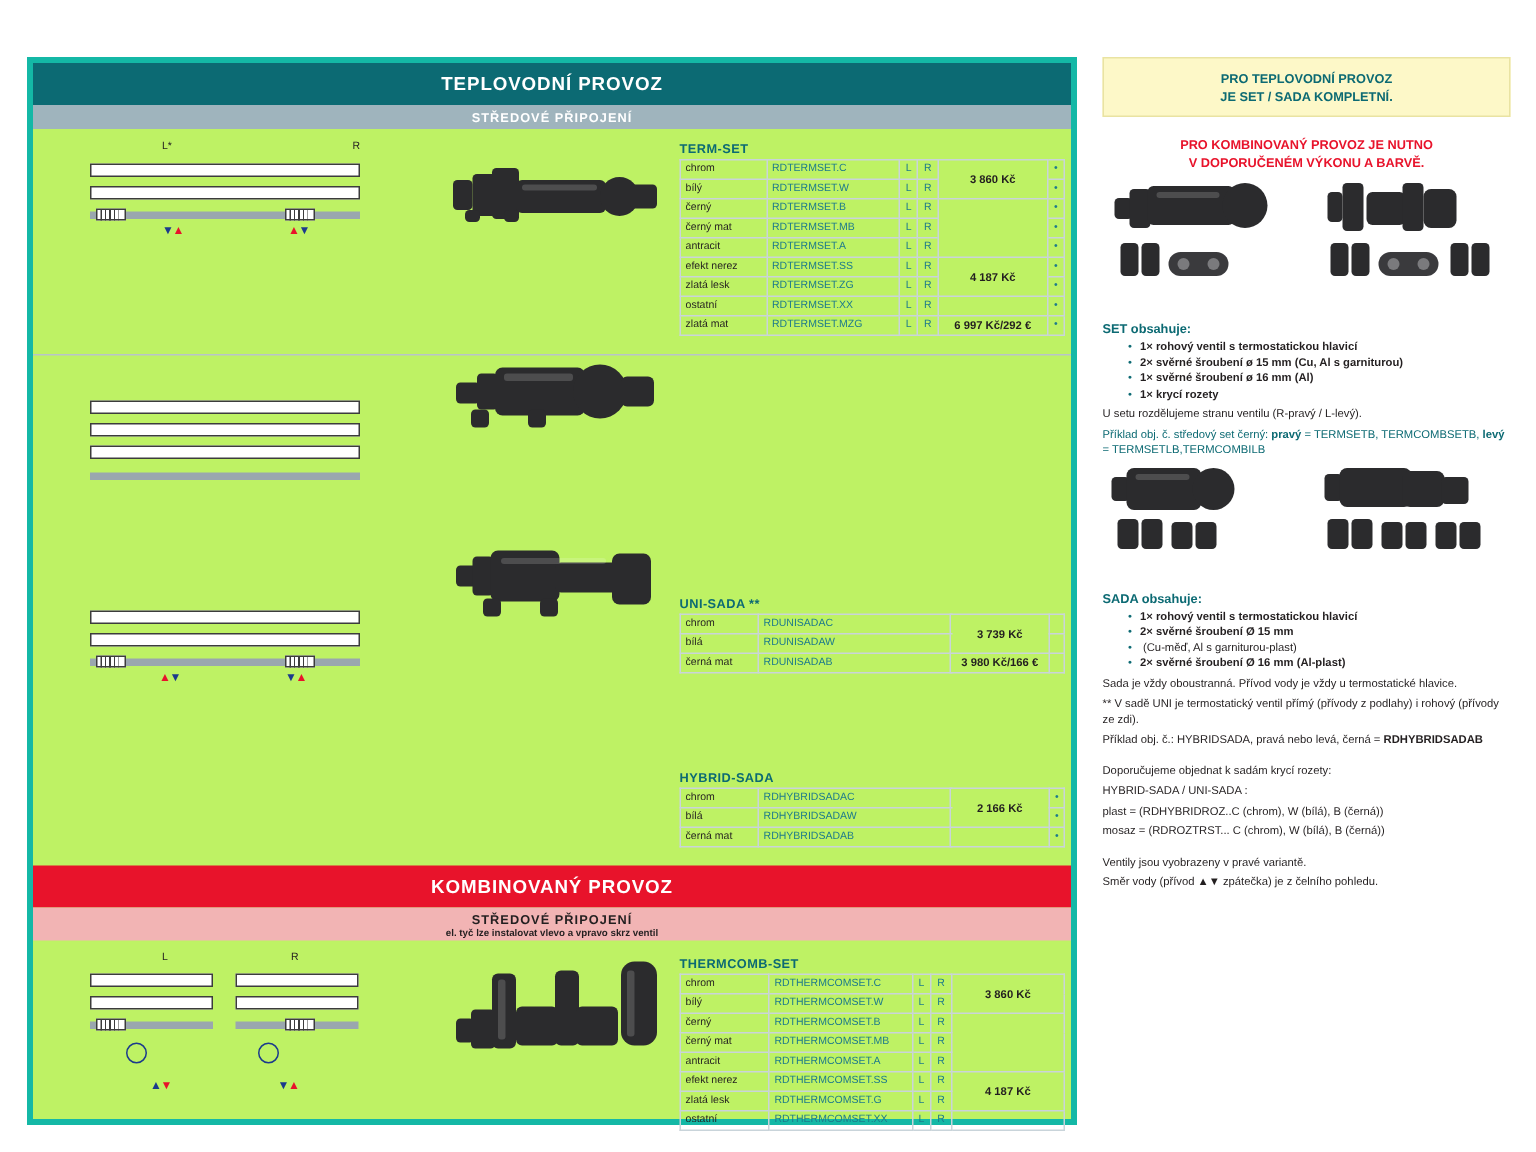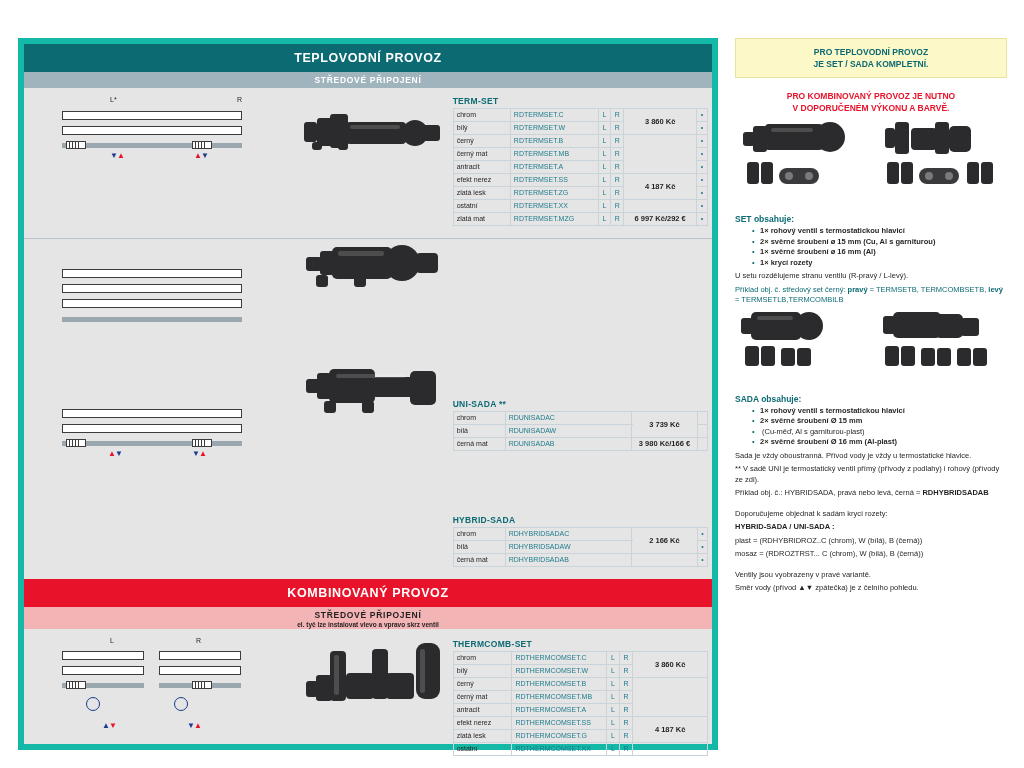--- a/index.html
+++ b/index.html
@@ -10,22 +10,22 @@
     font-family:"Liberation Sans", sans-serif;
     font-size:8px;
     color:#231f20;
     overflow:hidden;
   }
   .page { position:relative; width:1024px; height:768px; }
 
   
   .left-col {
     position:absolute; left:18px; top:38px; width:700px; height:712px;
-    border:6px solid #14b8a6;
-    background:#e5e5e5;
+    border:4px solid #14b8a6;
+    background:#bef264;
   }
   .band {
     color:#fff; font-weight:bold; text-align:center;
     letter-spacing:0.6px;
   }
   .band-teal { background:#0c6a73; font-size:12.5px; padding:7px 0 7px; }
   .band-sub {
     background:#9fb4bd; color:#fff; font-size:8.5px; font-weight:bold;
     text-align:center; padding:3px 0; letter-spacing:0.7px;
   }
@@ -511,21 +511,21 @@
       <li style="list-style:none;"><span style="margin-left:2px;">(Cu-měď, Al s garniturou-plast)</span></li>
       <li><b>2× svěrné šroubení Ø 16 mm (Al-plast)</b></li>
     </ul>
     <div class="body-p">Sada je vždy oboustranná. Přívod vody je vždy u termostatické hlavice.</div>
     <div class="body-p">** V sadě UNI je termostatický ventil přímý (přívody z podlahy) i rohový (přívody ze zdi).</div>
     <div class="body-p">
       <span>Příklad obj. č.: HYBRIDSADA, pravá nebo levá, černá = </span><b>RDHYBRIDSADAB</b>
     </div>
 
     <div class="body-p" style="margin-top:10px;">Doporučujeme objednat k sadám krycí rozety:</div>
-    <div class="body-p" style="font-weight:bold;">HYBRID-SADA / UNI-SADA :</div>
+    <div class="body-p" style="font-weight:normal;">HYBRID-SADA / UNI-SADA :</div>
     <div class="body-p">plast = (RDHYBRIDROZ..C (chrom), W (bílá), B (černá))</div>
     <div class="body-p">mosaz = (RDROZTRST... C (chrom), W (bílá), B (černá))</div>
 
     <div class="footnote">Ventily jsou vyobrazeny v pravé variantě.</div>
     <div class="body-p">Směr vody (přívod ▲▼ zpátečka) je z čelního pohledu.</div>
   </div>
 
 </div>
 
 </body></html>

